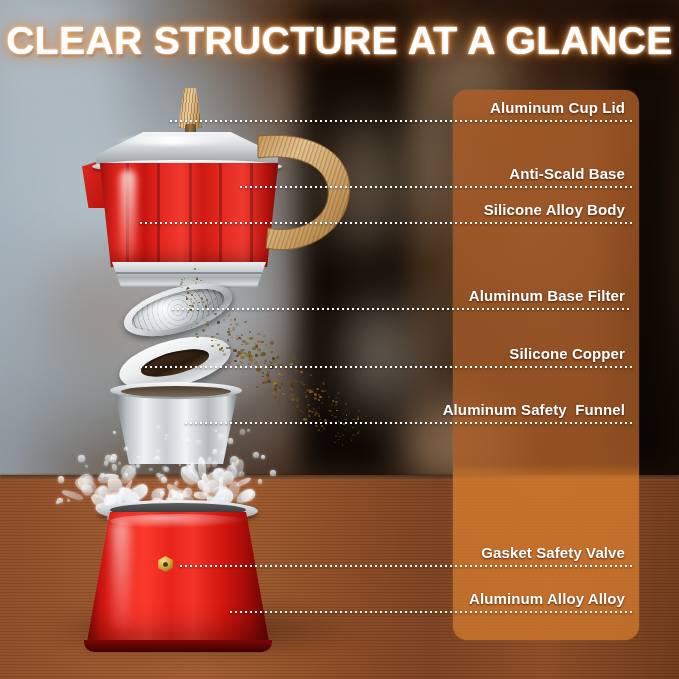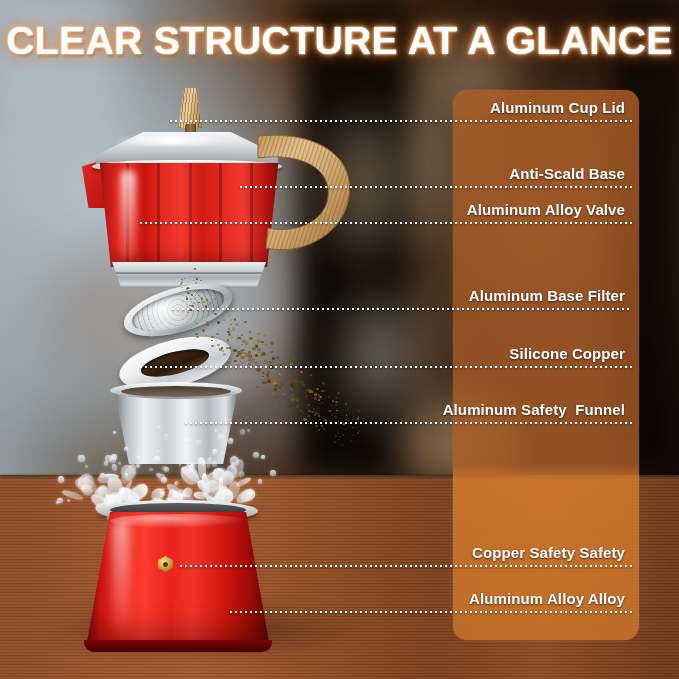--- a/index.html
+++ b/index.html
@@ -841,37 +841,37 @@
       <div class="row" style="top: 122px;">
         <div class="row-line" style="left: 170px; width: 462px;"></div>
         <div class="row-label">Aluminum Cup Lid</div>
       </div>
       <div class="row" style="top: 188px;">
         <div class="row-line" style="left: 240px; width: 392px;"></div>
         <div class="row-label">Anti-Scald Base</div>
       </div>
       <div class="row" style="top: 224px;">
         <div class="row-line" style="left: 140px; width: 492px;"></div>
-        <div class="row-label">Aluminum Alloy Valve</div>
+        <div class="row-label">Silicone Alloy Body</div>
       </div>
       <div class="row" style="top: 310px;">
         <div class="row-line" style="left: 172px; width: 460px;"></div>
         <div class="row-label">Aluminum Base Filter</div>
       </div>
       <div class="row" style="top: 368px;">
         <div class="row-line" style="left: 140px; width: 492px;"></div>
         <div class="row-label">Silicone Copper</div>
       </div>
       <div class="row" style="top: 424px;">
         <div class="row-line" style="left: 185px; width: 447px;"></div>
         <div class="row-label">Aluminum Safety  Funnel</div>
       </div>
       <div class="row" style="top: 567px;">
         <div class="row-line" style="left: 180px; width: 452px;"></div>
-        <div class="row-label">Copper Safety Safety</div>
+        <div class="row-label">Gasket Safety Valve</div>
       </div>
       <div class="row" style="top: 613px;">
         <div class="row-line" style="left: 230px; width: 402px;"></div>
         <div class="row-label">Aluminum Alloy Alloy</div>
       </div>
     </div>
 
 </div>
 
 </body></html>

